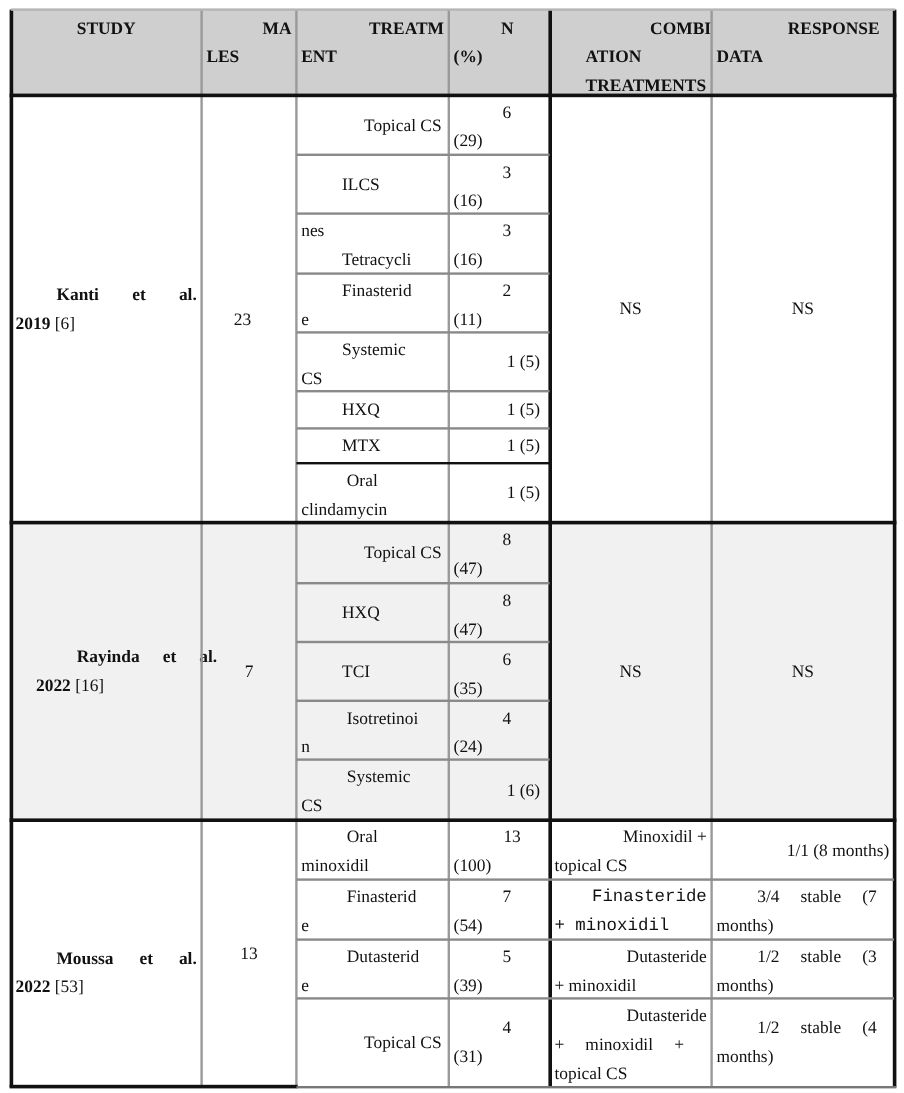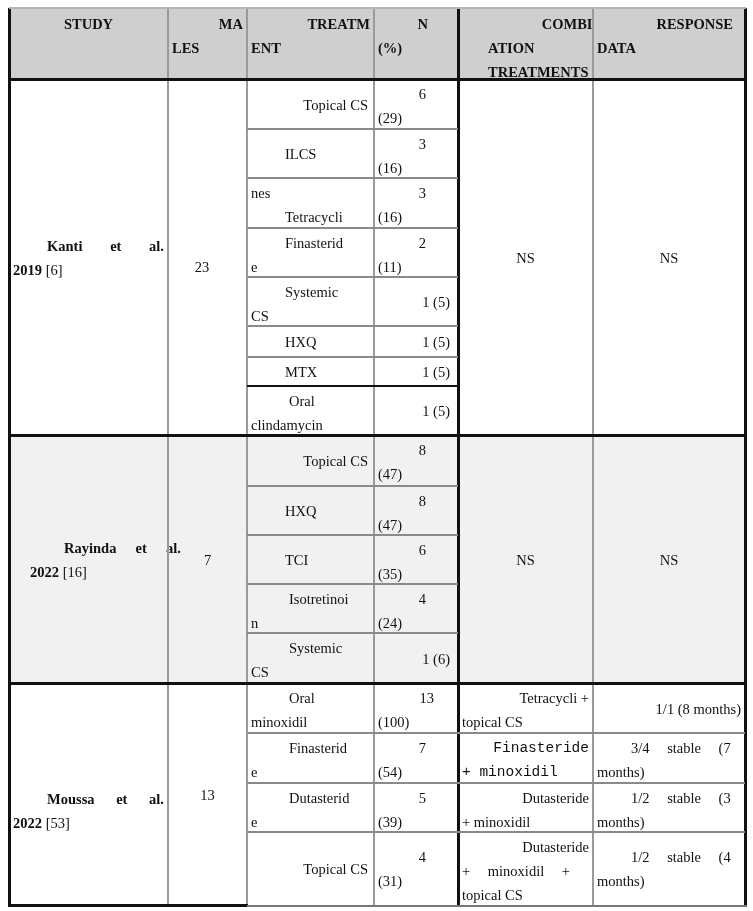--- a/index.html
+++ b/index.html
@@ -223,21 +223,21 @@
 
   <div class="cell" style="left:247px;top:683px;width:127px;height:50px;">
       <div style="padding-left:38px;">Oral</div>
       <div>minoxidil</div>
     </div>
   <div class="cell" style="left:374px;top:683px;width:84px;height:50px;">
       <div class="right" style="padding-right:20px;">13</div>
       <div>(100)</div>
     </div>
   <div class="cell" style="left:458px;top:683px;width:135px;height:50px;">
-      <div class="right">Tetracycli +</div>
+      <div class="right">Minoxidil +</div>
       <div>topical CS</div>
     </div>
   <div class="cell vcenter" style="left:593px;top:683px;width:152px;height:50px;justify-content:flex-end;">
       <span>1/1 (8 months)</span>
     </div>
 
   <div class="cell" style="left:247px;top:733px;width:127px;height:50px;">
       <div style="padding-left:38px;">Finasterid</div>
       <div>e</div>
     </div>

